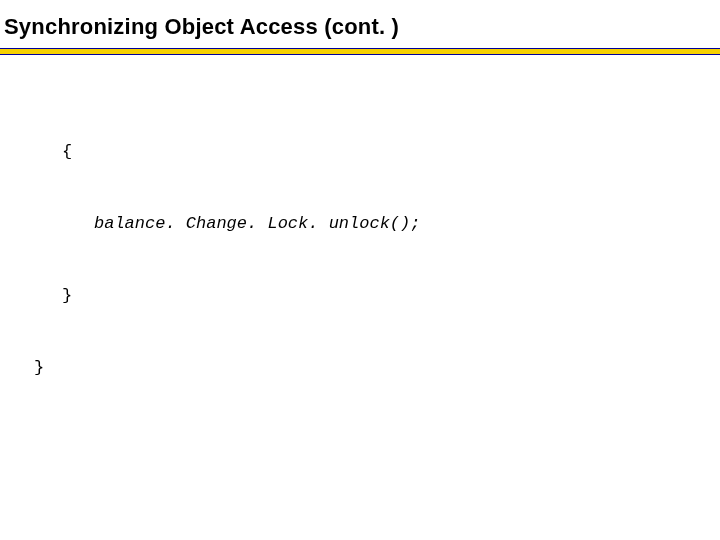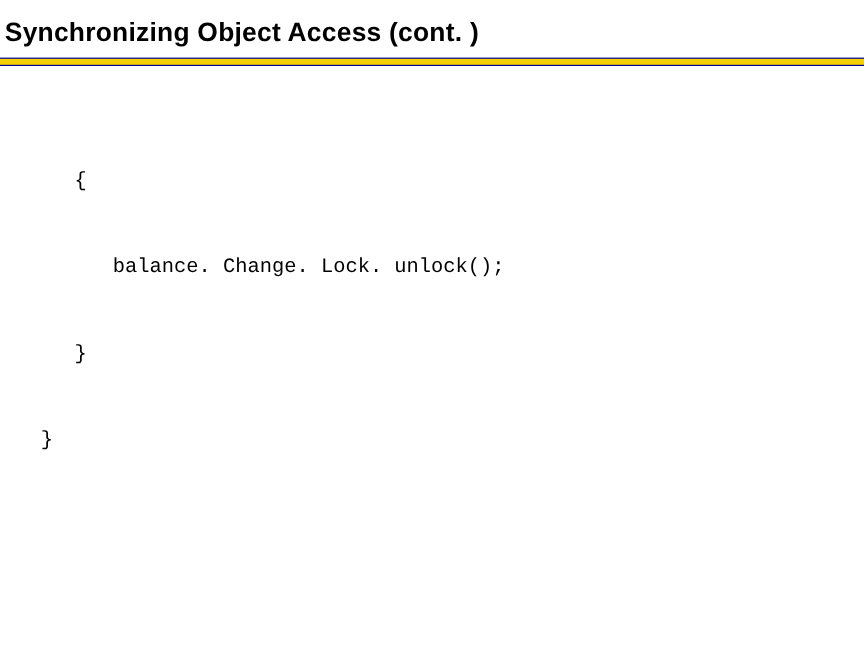--- a/index.html
+++ b/index.html
@@ -48,21 +48,21 @@
     position: absolute;
     left: 34px;
     top: 92px;
     font-family: "Courier New", Courier, monospace;
     font-size: 17px;
     line-height: 24px;
     color: #000;
     white-space: pre;
   }
   .indent1 { margin-left: 28px; }
-  .indent2 { margin-left: 60px; }
+  .indent2 { margin-left: 60px; font-style: italic; }
 </style>
 </head>
 <body>
 
 <div class="slide">
   <div class="title">Synchronizing Object Access  (cont. )</div>
   <div class="rule-outer"></div>
   <div class="rule-inner"></div>
 
   <div class="code">

